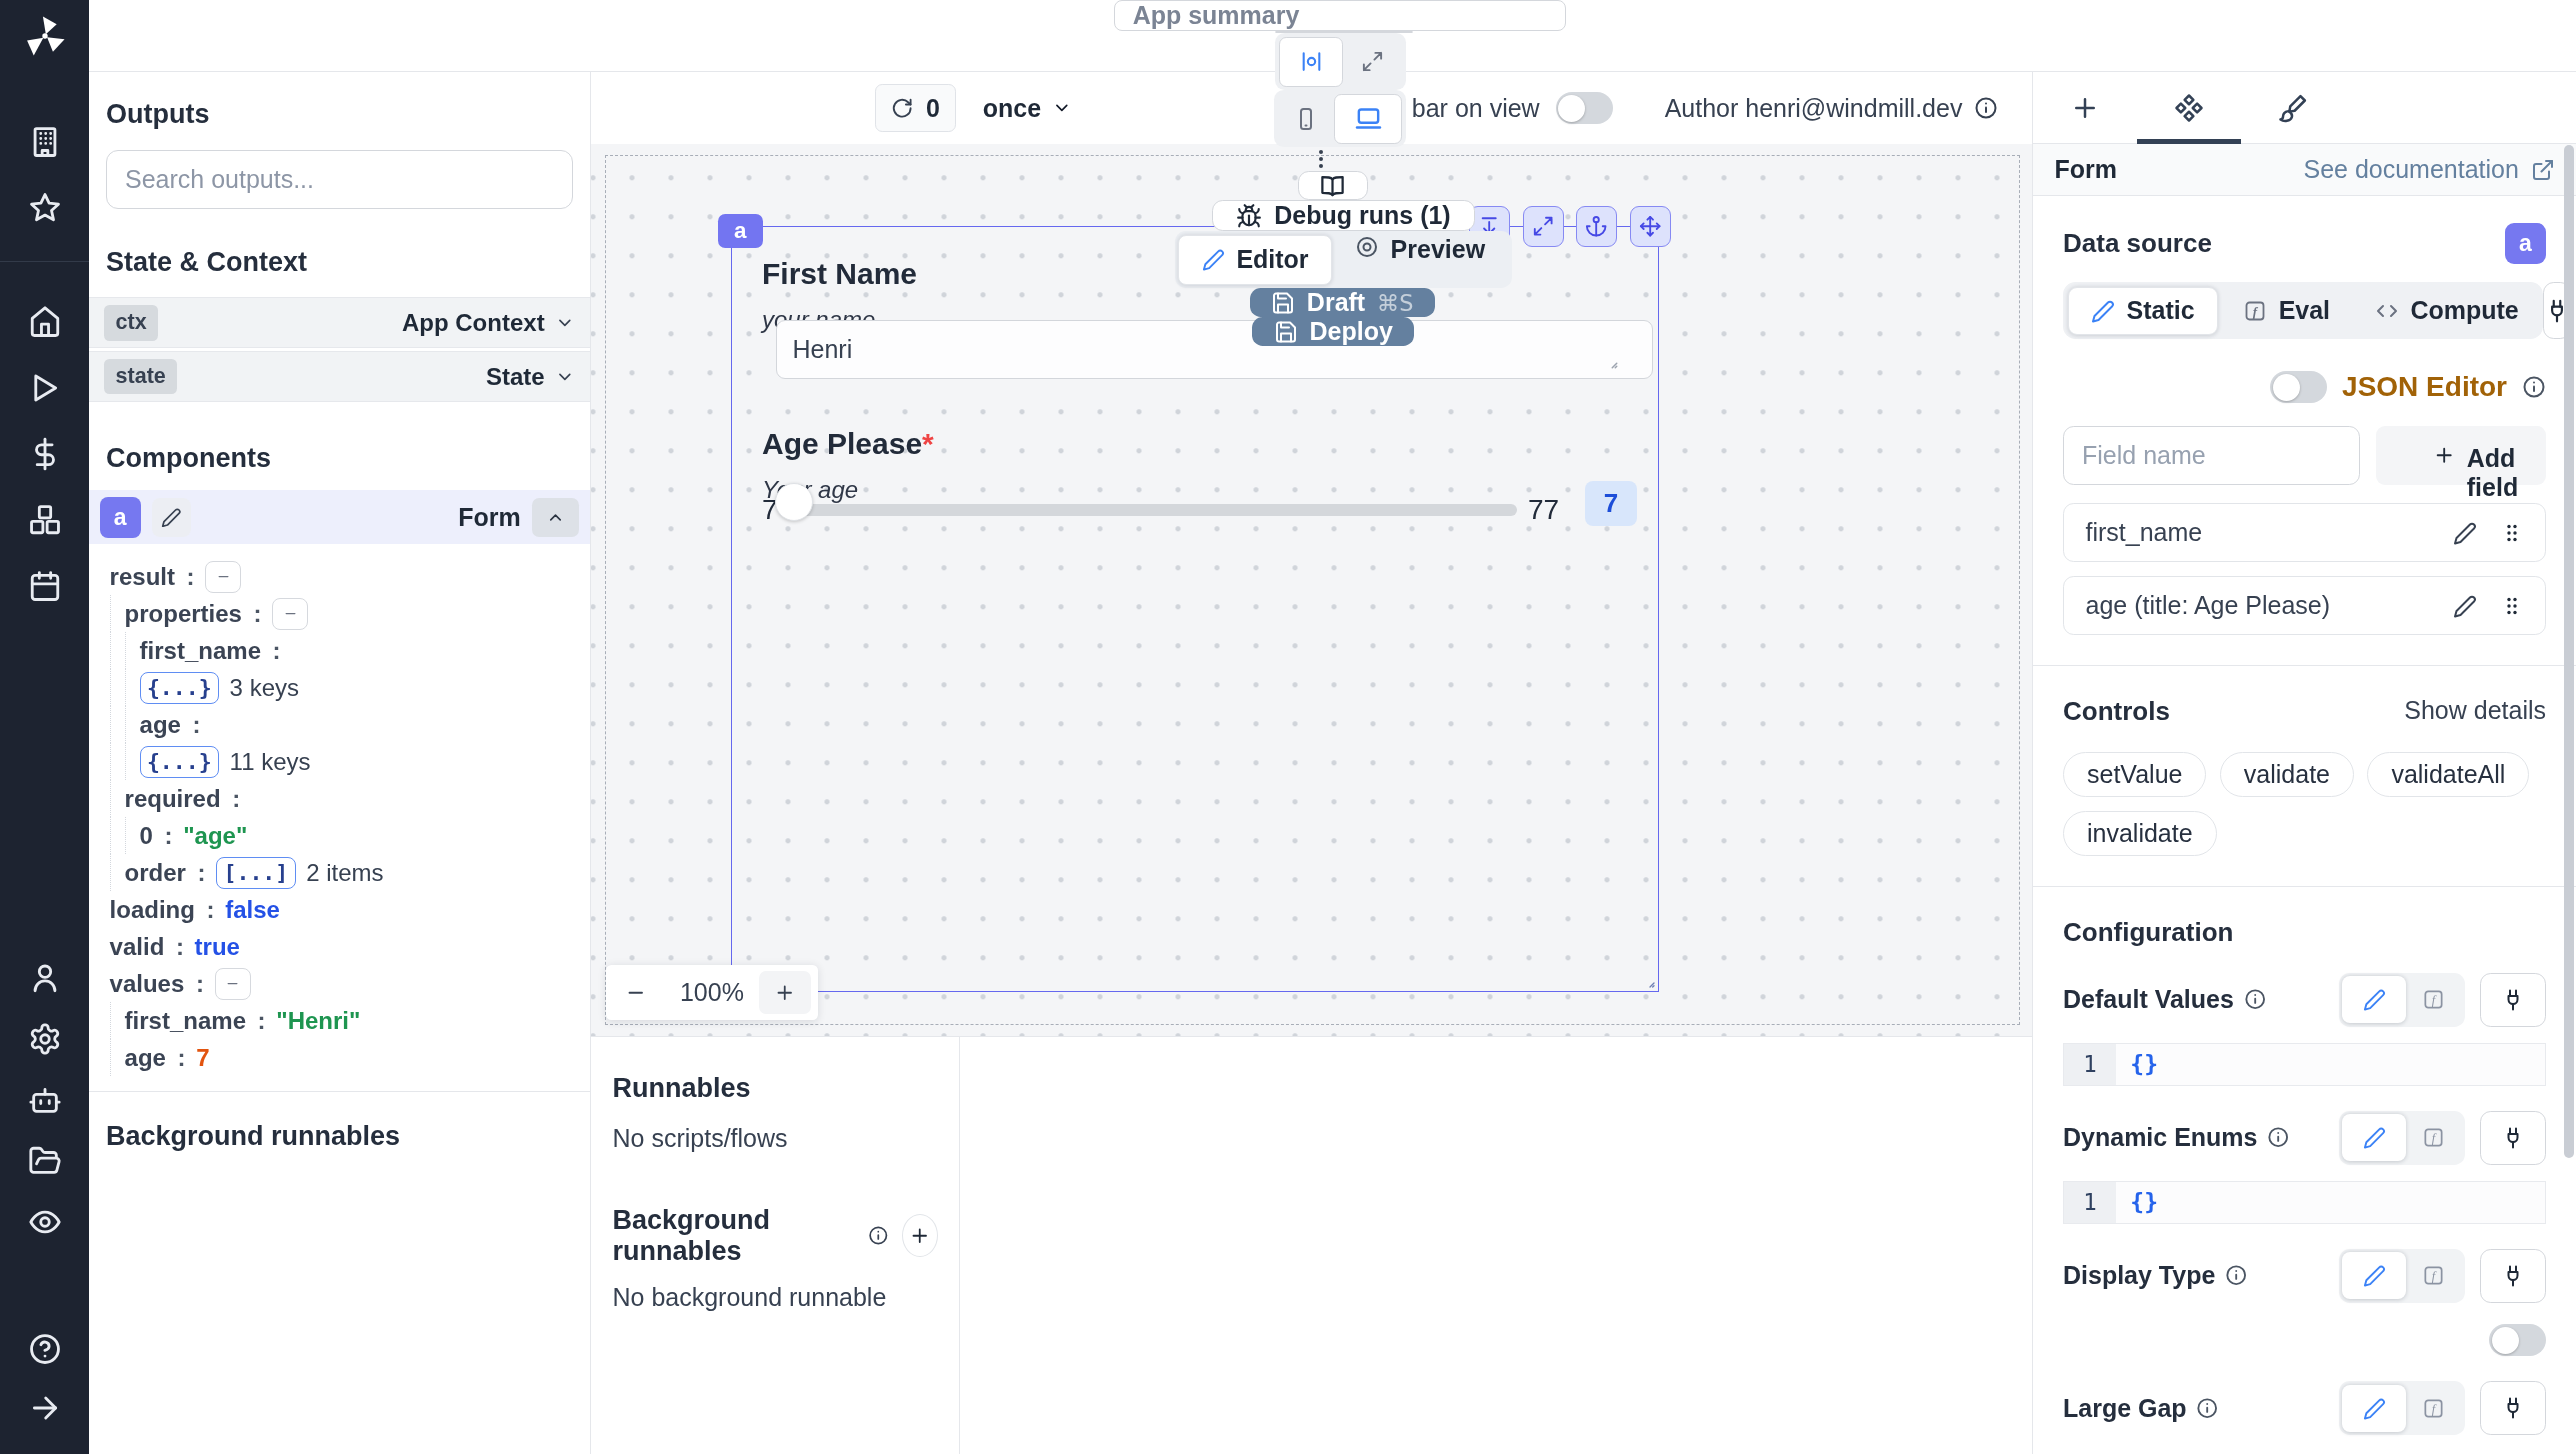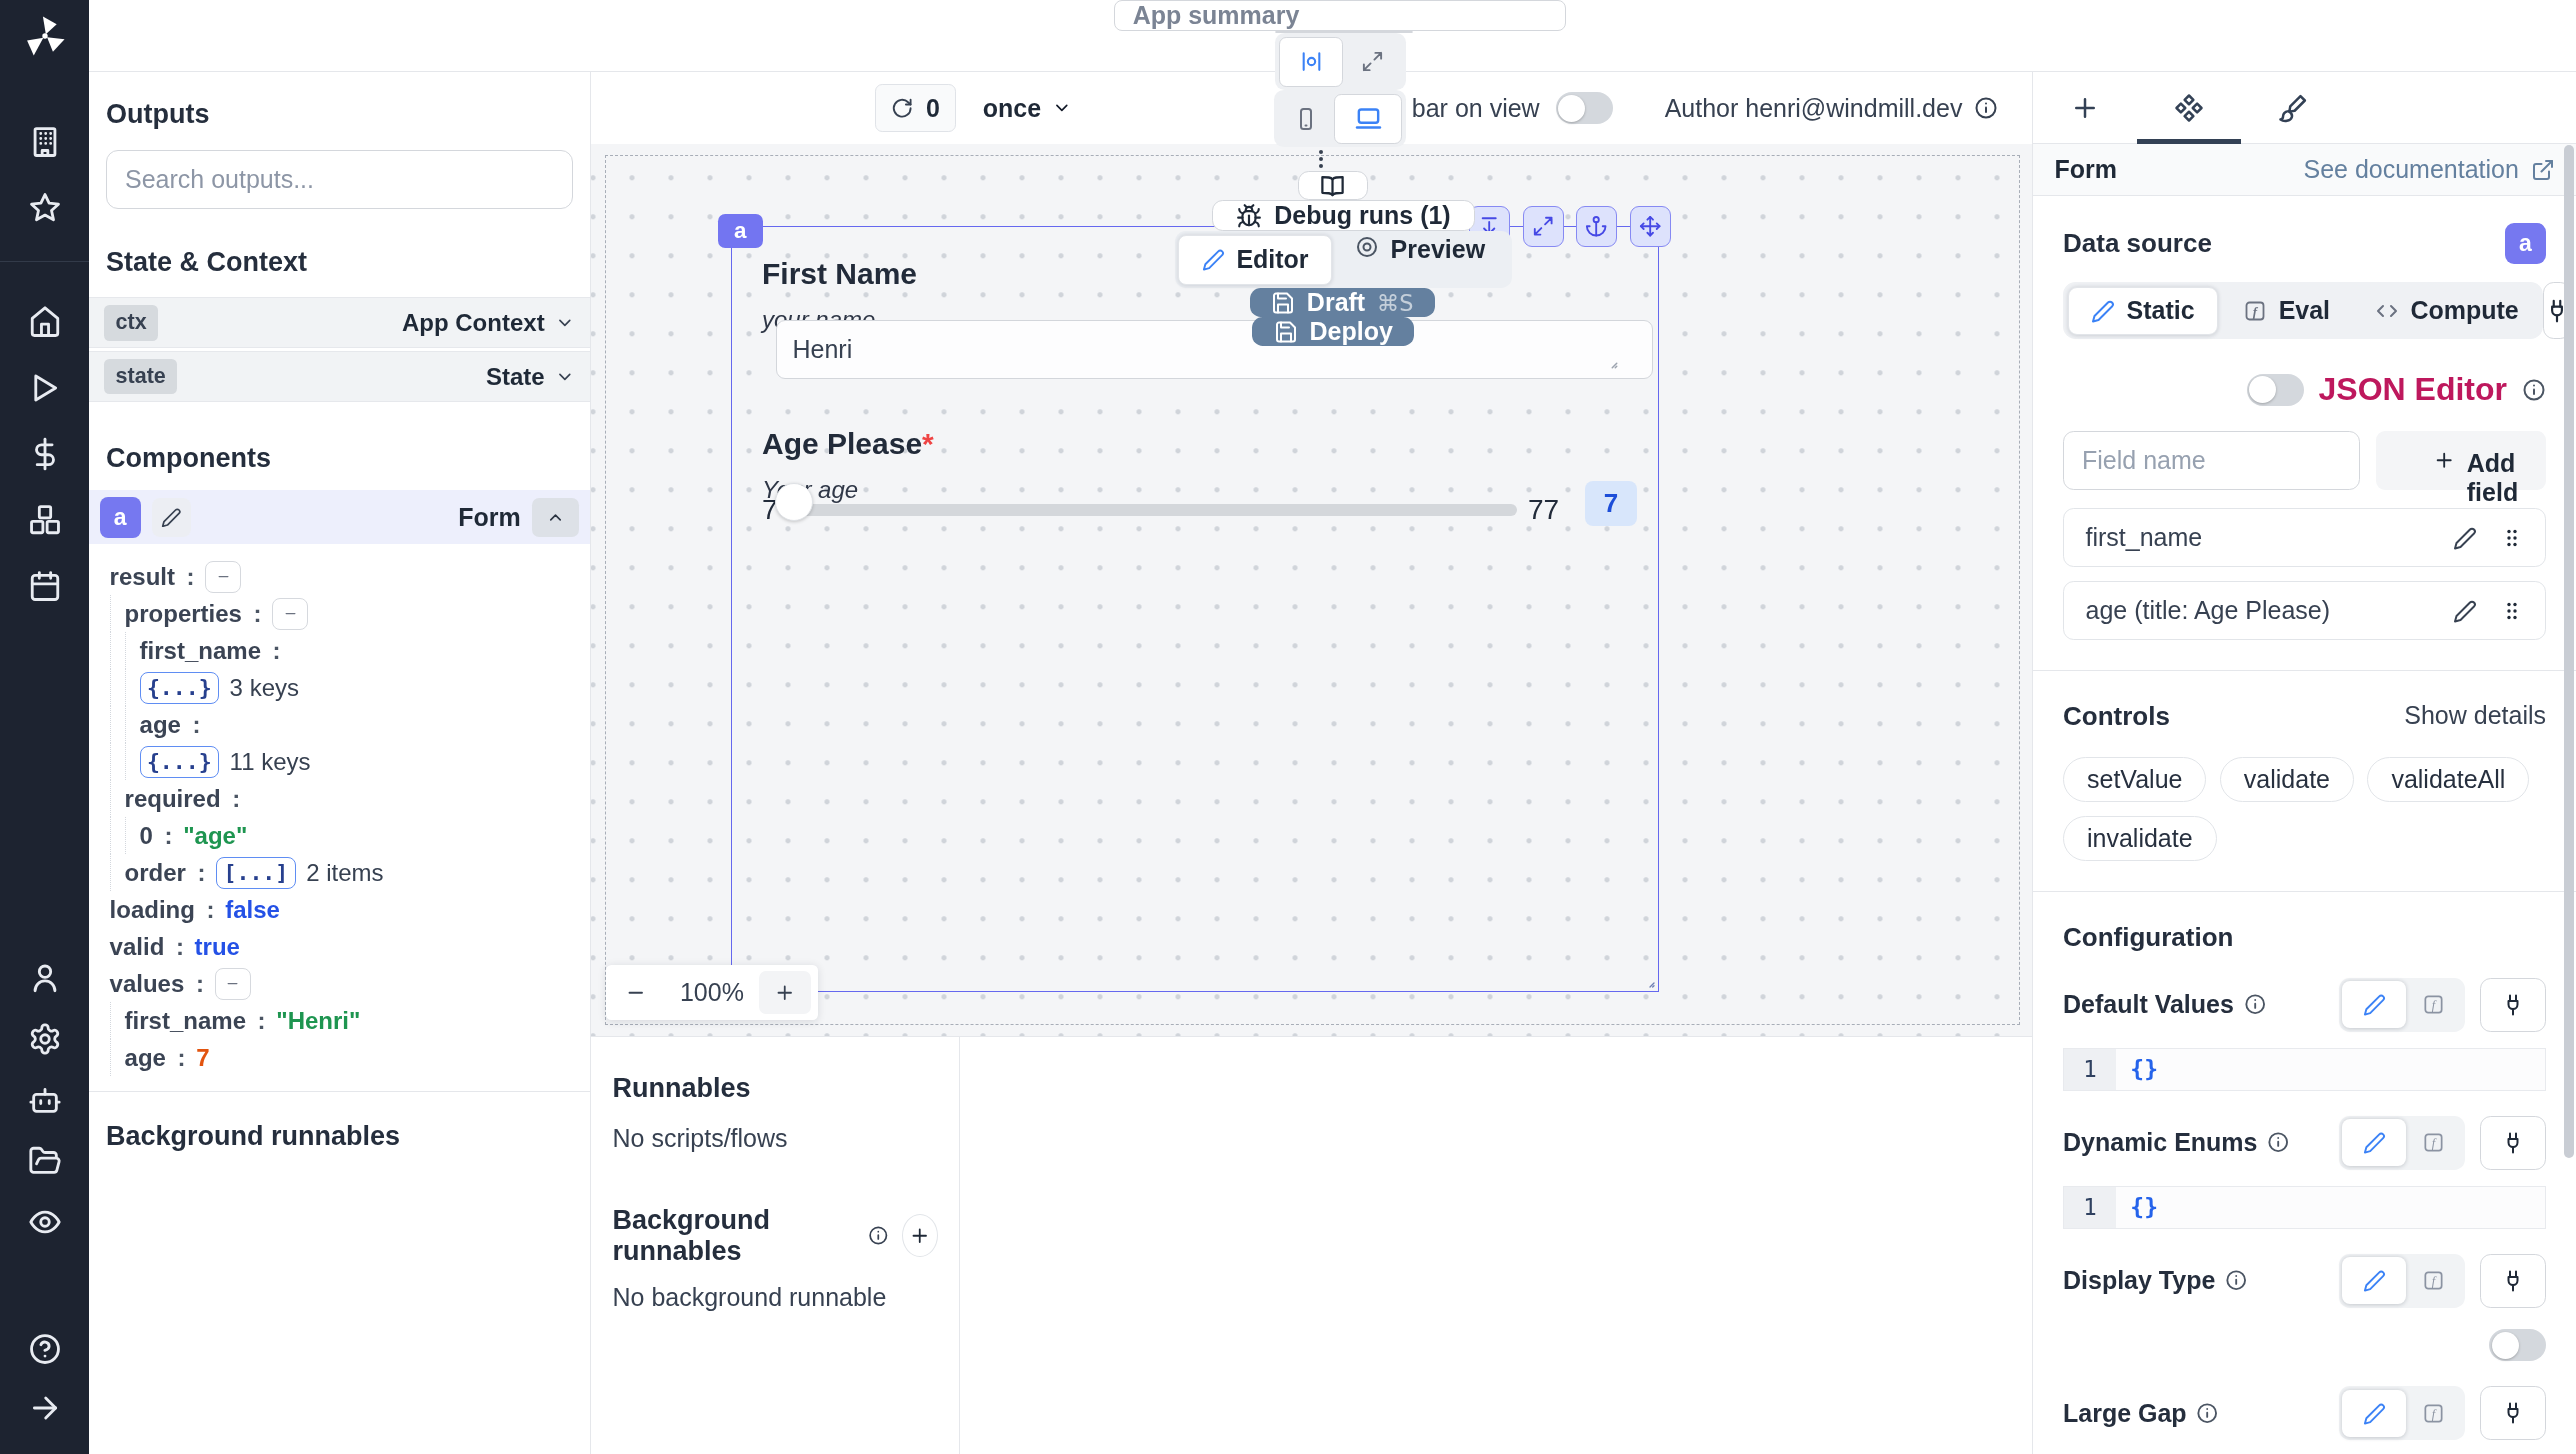--- a/index.html
+++ b/index.html
@@ -180,21 +180,21 @@
   .ds-badge{width:41px;height:41px;background:#7678f0;border-radius:9px;color:#fff;font-size:23px;font-weight:700;display:grid;place-items:center;border:none;}
   .src-row{margin-top:18px;display:flex;align-items:center;}
   .src-seg{flex:1;background:#eff1f4;border-radius:12.5px;padding:4.5px;height:57px;display:flex;align-items:center;gap:5.4px;}
   .src-tab{height:48px;display:flex;align-items:center;gap:11.6px;padding:0 19.7px;font-size:25px;font-weight:700;color:#1f2937;background:none;border:none;border-radius:9px;}
   .src-tab.active{background:#fff;border:0.9px solid #e2e5e9;box-shadow:0 0.9px 4.5px rgba(20,30,50,.16);padding:0 22.4px;}
   .src-tab .tic{width:24px;height:24px;color:#6b7280;}
   .src-tab.active .tic{color:#3b82f6;}
   .plug-btn{width:68px;height:57px;border:1.8px solid #d4d7dc;border-radius:10.7px;background:#fff;display:grid;place-items:center;color:#1f2937;}
   .plug-btn span{width:26px;height:26px;}
   .json-row{margin-top:32px;display:flex;align-items:center;justify-content:flex-end;gap:15px;}
-  .json-label{font-size:32px;font-weight:700;color:#be185d;}
+  .json-label{font-size:28px;font-weight:700;color:#a16207;}
   .json-info{width:24px;height:24px;color:#4b5563;}
   .addfield-row{margin-top:23px;display:flex;gap:16px;}
   .field-input{width:297px;height:59px;border:1.8px solid #d4d7dc;border-radius:10.7px;padding:0 18px;font-size:25px;
     font-family:"Liberation Sans",sans-serif;color:#374151;outline:none;}
   .field-input::placeholder{color:#97a1b0;}
   .addfield-btn{flex:1;background:#f4f5f7;border:none;border-radius:9px;display:flex;align-items:center;justify-content:center;gap:11.6px;
     font-size:25px;font-weight:700;color:#1f2937;font-family:"Liberation Sans",sans-serif;}
   .addfield-btn span{width:22.4px;height:22.4px;}
   .field-row{margin-top:14.3px;height:59px;border:1.8px solid #e2e5e9;border-radius:10.7px;display:flex;align-items:center;padding:0 21.5px;}
   .field-row:first-of-type{margin-top:18px;}

